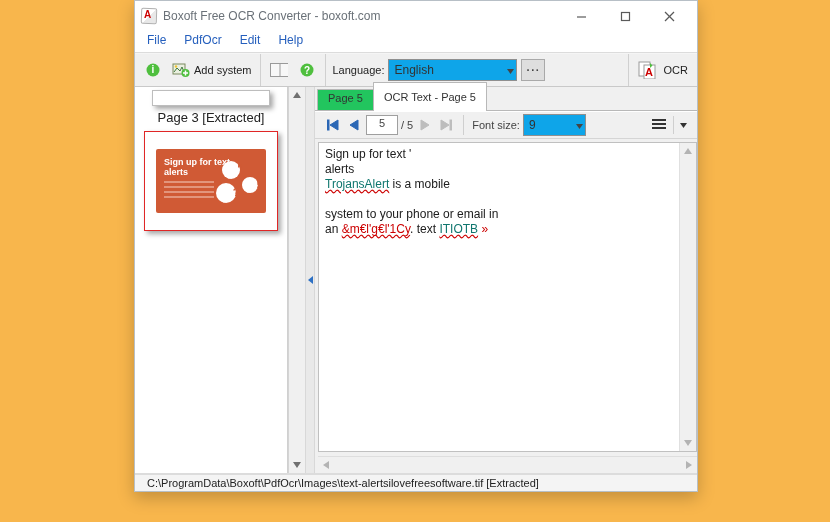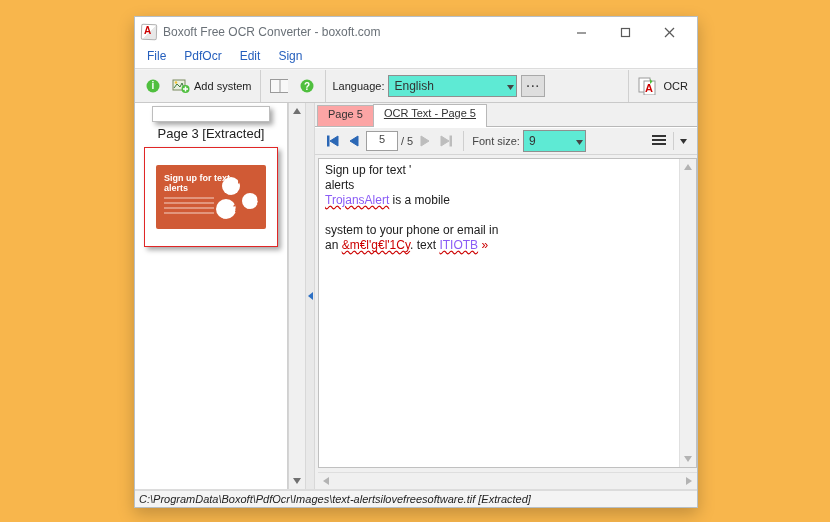--- a/index.html
+++ b/index.html
@@ -3,21 +3,21 @@
 <meta charset="utf-8">
 <style>
   
   
   
   html, body { margin: 0; padding: 0; }
   body { background: #f8b64c; font-family: "Segoe UI", Arial, sans-serif; font-size: 11px;
          width: 830px; height: 522px; position: relative; color: #222; }
 
   .window {
-    position: absolute; left: 134px; top: 16px; width: 562px; height: 490px;
+    position: absolute; left: 134px; top: 0; width: 562px; height: 490px;
     background: #ffffff; border: 1px solid #b7bfc6; box-shadow: 0 6px 16px rgba(0,0,0,.22);
     display: flex; flex-direction: column; overflow: hidden;
   }
 
   
   .titlebar { height: 30px; display: flex; align-items: center; padding: 0 6px;
               color: #6a7178; font-size: 12px; }
   .titlebar .app-icon { width: 16px; height: 16px; position: relative; margin-right: 6px; }
   .titlebar .app-icon::before { content: ""; position: absolute; inset: 0;
       border: 1px solid #b0b0b0; border-radius: 2px; background:
@@ -40,21 +40,21 @@
              background: #f0f0f0; display: flex; align-items: stretch; overflow: hidden; }
   .tb-group { display: flex; align-items: center; padding: 0 6px;
               border-right: 1px solid #d0d0d0; height: 100%; gap: 4px; }
   .tb-group:last-child { border-right: 0; }
   .tb-btn { display: inline-flex; align-items: center; gap: 4px; height: 24px; padding: 0 3px; }
   .tb-dd  { width: 11px; display: flex; align-items: center; justify-content: center; }
 
   .ic { width: 18px; height: 18px; display: inline-flex; align-items: center; justify-content: center;
         position: relative; }
 
-  .combo { height: 20px; border: 1px solid #8f8f8f; background: #5eead4; display: inline-flex;
+  .combo { height: 20px; border: 1px solid #8f8f8f; background: #0ea5e9; display: inline-flex;
            align-items: center; padding: 0 2px 0 5px; font-size: 12px; color: #333; position:relative;}
   .combo .arrow { margin-left: auto; padding-left: 6px; color:#3a3a3a; font-size: 11px; }
   .combo.lang  { width: 120px; }
   .combo.fs    { width: 54px; }
   .browsebtn { width: 22px; height: 20px; background: #dedede; border: 1px solid #a9a9a9;
                display: inline-flex; align-items: center; justify-content: center;
                font-weight: bold; color:#444; letter-spacing: 1px;}
 
   
   .content { flex: 1; display: flex; min-height: 0; background: #f0f0f0; position: relative; }
@@ -104,25 +104,25 @@
               border-right:1px solid #d8d8d8; display:flex; align-items:center; justify-content:center; }
   .splitter span { color:#2d70c4; font-size:10px; }
 
   
   .rpane { flex:1; display:flex; flex-direction:column; min-width:0; background:#f0f0f0; }
 
   .tabstrip { height: 22px; display:flex; align-items:flex-end; padding: 2px 0 0 2px;
               position:relative;}
   .tabstrip::after { content:""; position:absolute; left:0;right:0;bottom:0;height:1px;
                      background:#b8b8b8;}
-  .tab { border:1px solid #b8b8b8; border-bottom:0; background:#fca5a5; height:19px;
+  .tab { border:1px solid #b8b8b8; border-bottom:0; background:#22c55e; height:19px;
          padding:2px 10px 0; font-size:11px; color:#333; border-radius:1px 1px 0 0;
          position:relative; margin-right:-1px; }
-  .tab.active { background:#fff; z-index:1; height:20px; padding-top:2px;
-                box-shadow: 0 1px 0 #fff; text-decoration: underline; }
+  .tab.active { background:#fff; z-index:1; height:20px; padding-top:8px;
+                box-shadow: 0 1px 0 #fff; }
 
   .subtoolbar { height:26px; background:#f0f0f0; border-bottom:1px solid #d5d5d5;
                 border-top:1px solid #fff; display:flex; align-items:center; gap:3px;
                 padding:0 5px 0 9px; color:#444;}
   .navbtn { width:18px; height:18px; display:flex; align-items:center; justify-content:center; }
   .navbtn.on svg *{ fill:#2b67b5; stroke:#2b67b5; }
   .navbtn.off svg *{ fill:#bdbdbd; stroke:#bdbdbd; }
   .pagefield { width:30px; height:17px; border:1px solid #9f9f9f; background:#fff; text-align:center;
                font:11px Arial; padding-top:1px;}
   .subtoolbar .divv { width:1px; height:20px; background:#cfcfcf; margin:0 5px;}
@@ -131,30 +131,30 @@
   .menu-drop { width:18px;height:18px;display:flex;align-items:center;justify-content:center;
                border-left:1px solid #cfcfcf;}
 
   .ocrtextbox { flex:1; background:#fff; border:1px solid #c0c0c0; margin:3px 0 4px 3px;
                 display:flex; min-height:0;}
   .ocrtext-inner { flex:1; padding:4px 6px; font:12px/15px Verdana, Arial; color:#202020;
                    overflow:hidden;}
   .ocrtext-inner .red     { color:#cc0000;}
   .ocrtext-inner .reddeco { color:#cc0000;
       text-decoration: underline wavy #cc0000; text-decoration-skip-ink:none;}
-  .ocrtext-inner .redword { color:#8b5cf6;
+  .ocrtext-inner .redword { color:#0f766e;
       text-decoration: underline wavy #cc0000; margin-top: 28px;}
   .hsb { height:16px; background:#f0f0f0; border-top:1px solid #dedede; margin:0 0 0 3px;
          display:flex; align-items:center;}
   .hsb .hb { width:16px; height:14px; display:flex; align-items:center; justify-content:center;}
 
   
   .status { border-top:2px solid #dcdcdc; height:16px; background:#f4f4f4;
-            font-size:11px; color:#222; padding: 0 4px; display:flex; align-items:center;
-            white-space:nowrap;font-style:italic;}
+            font-size:11px; color:#222; padding: 0 12px; display:flex; align-items:center;
+            white-space:nowrap;}
 
 </style>
 </head>
 <body>
 
 <div class="window">
 
   <div class="titlebar">
     <span class="app-icon"></span>
     <span>Boxoft Free OCR Converter - boxoft.com</span>
@@ -174,21 +174,21 @@
         <line x1="1" y1="1" x2="10" y2="10" stroke-width="1.2"></line>
         <line x1="10" y1="1" x2="1" y2="10" stroke-width="1.2"></line>
       </svg>
     </span>
   </div>
 
   <div class="menubar">
     <span>File</span>
     <span>PdfOcr</span>
     <span>Edit</span>
-    <span>Sign</span>
+    <span>Help</span>
   </div>
 
   <div class="toolbar">
 
     <div class="tb-group">
       <span class="tb-btn">
         <span class="ic">
           <svg width="16" height="16">
               <circle cx="8" cy="8" r="6.5" fill="#4fbf3e"></circle>
             <text x="8" y="11" text-anchor="middle" font-size="10" font-family="Arial" font-weight="bold" fill="#fff">i</text>

